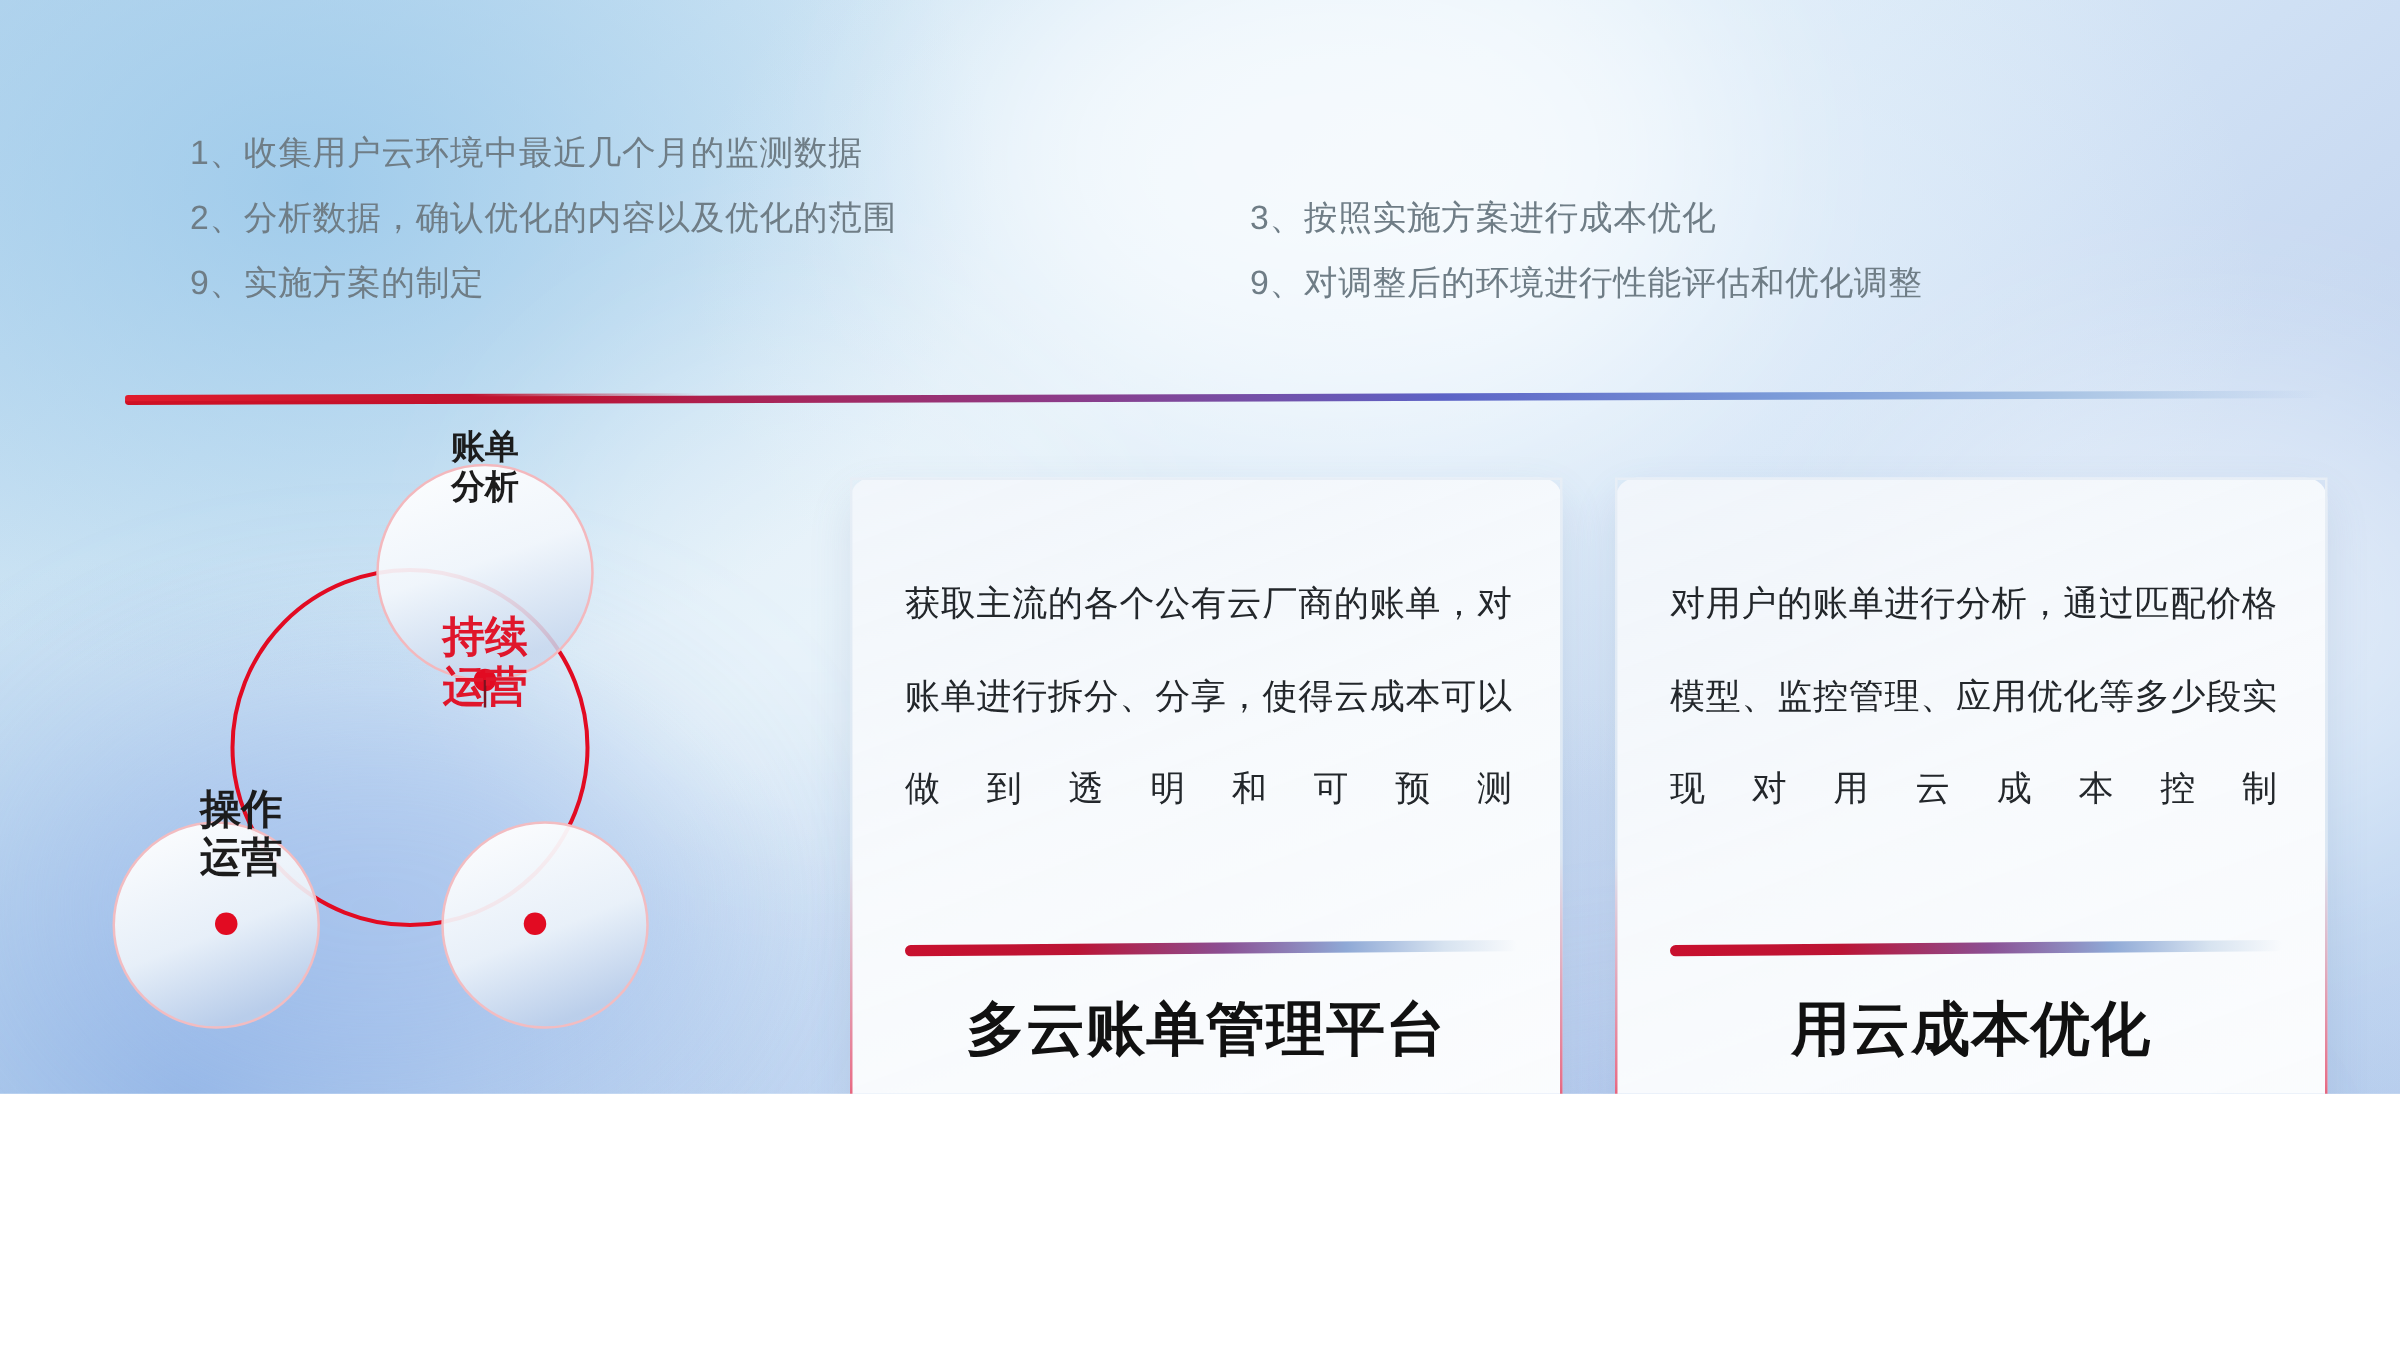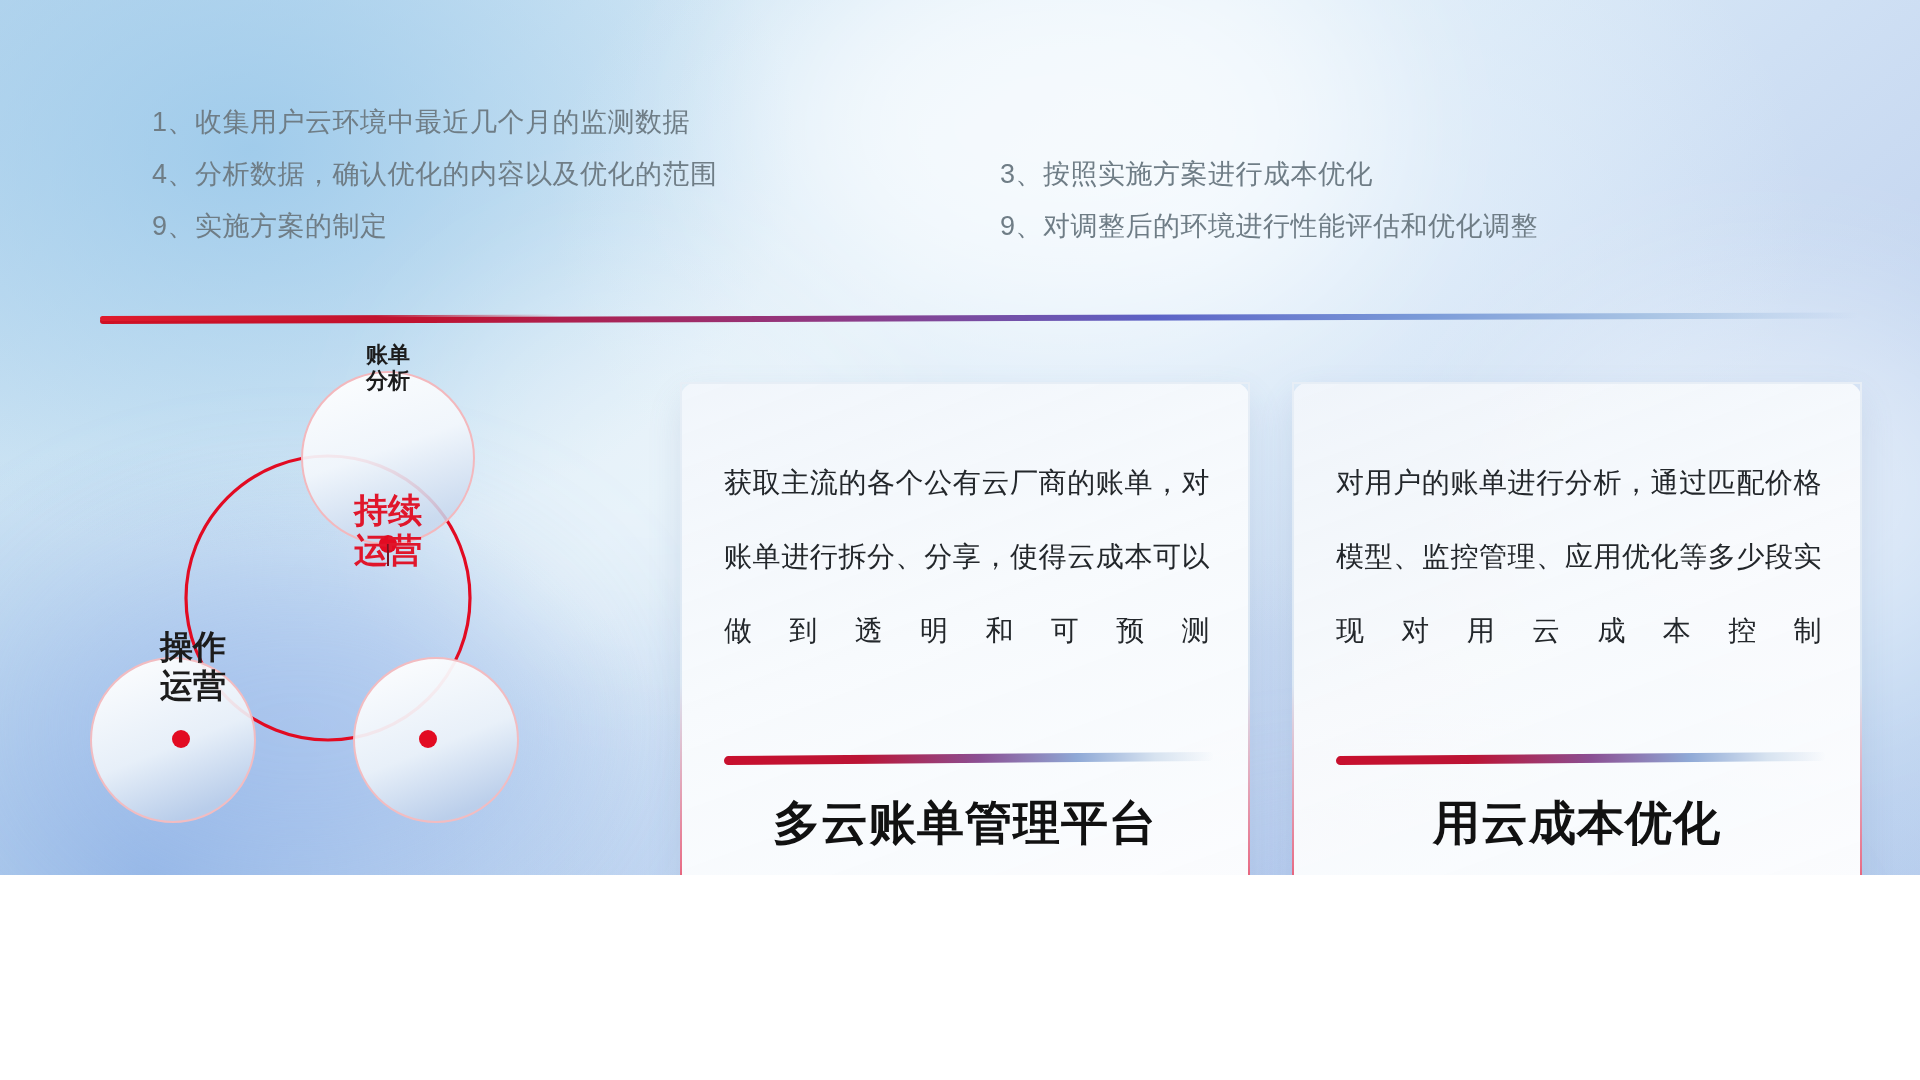--- a/index.html
+++ b/index.html
@@ -63,21 +63,21 @@
   #venn { position: absolute; left: 88px; top: 340px; width: 480px; height: 520px; }
   #venn svg { position: absolute; inset: 0; }
   .venn-label {
     position: absolute;
     text-align: center;
     line-height: 1.18;
     font-weight: bold;
     color: #1c1c1c;
     white-space: pre-line;
   }
-  .venn-label.top    { left: 215px; top: 2px;  width: 170px; font-size: 22px; }
+  .venn-label.top    { left: 215px; top: 2px;  width: 170px; font-size: 27px; }
   .venn-label.bleft  { left: 20px;  top: 288px; width: 170px; font-size: 33px; }
   .venn-label.bright { left: 288px; top: 288px; width: 170px; font-size: 25px; }
   .venn-label.center { left: 215px; top: 150px; width: 170px; font-size: 34px; color: #e0162b; }
 
   
   .card {
     position: absolute;
     border-radius: 18px;
     border: 2px solid;
     border-image: linear-gradient(180deg, #e7eef6 0%, #dbe7f3 55%, #e8718a 88%, #d9253c 100%) 1;
@@ -120,21 +120,21 @@
 <div id="stage">
 
   <div class="blob b1"></div>
   <div class="blob b2"></div>
   <div class="blob b3"></div>
   <div class="blob b4"></div>
   <div class="blob b5"></div>
 
   <div class="bullets left">
     <div>1、收集用户云环境中最近几个月的监测数据</div>
-    <div>4、分析数据，确认优化的内容以及优化的范围</div>
+    <div>2、分析数据，确认优化的内容以及优化的范围</div>
     <div>9、实施方案的制定</div>
   </div>
 
   <div class="bullets right">
     <div>3、按照实施方案进行成本优化</div>
     <div>9、对调整后的环境进行性能评估和优化调整</div>
   </div>
 
   <div class="divider"></div>
 

